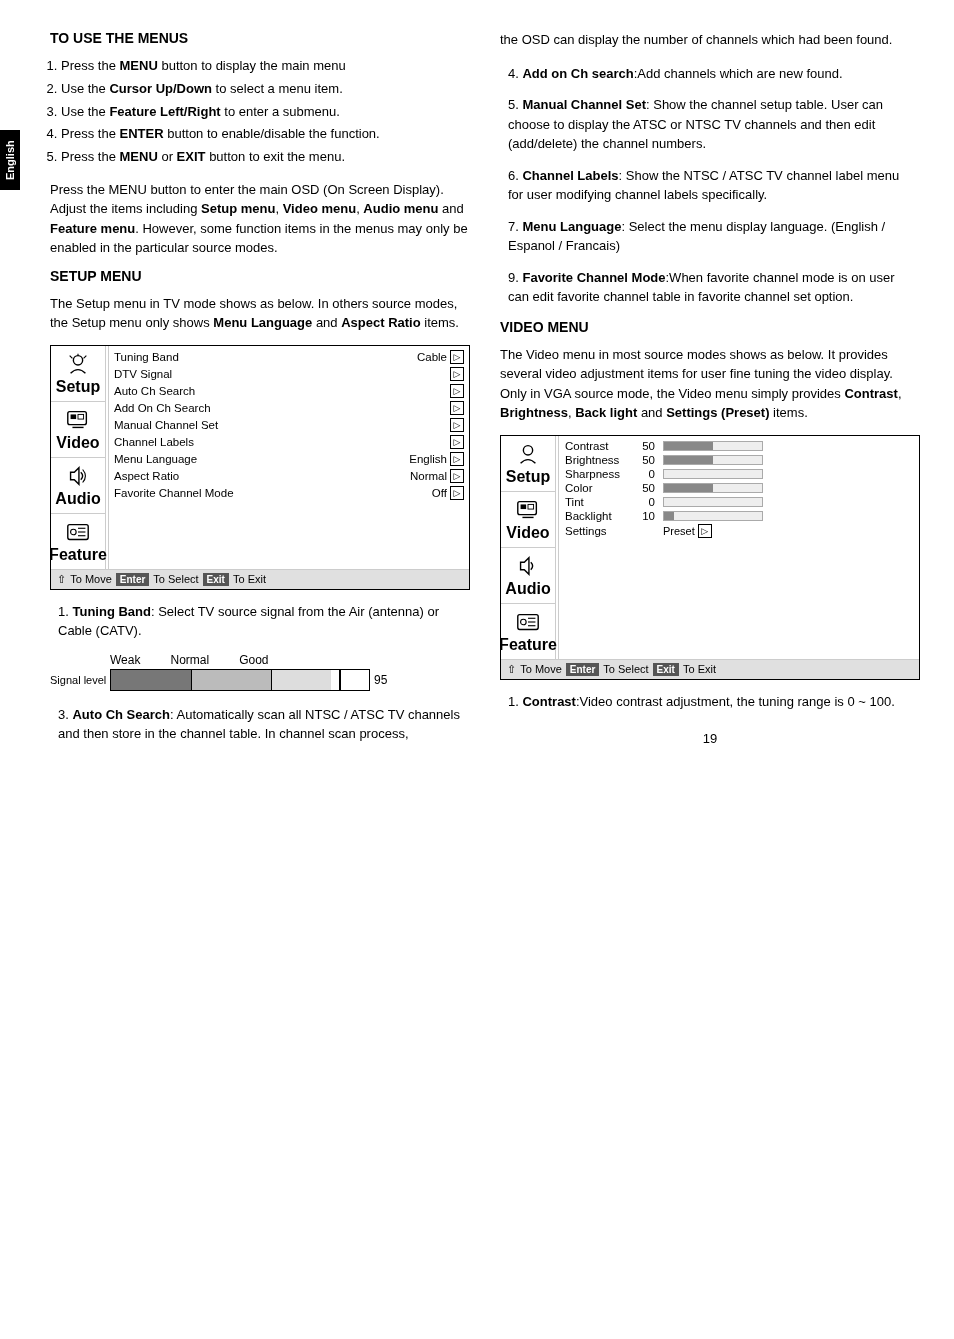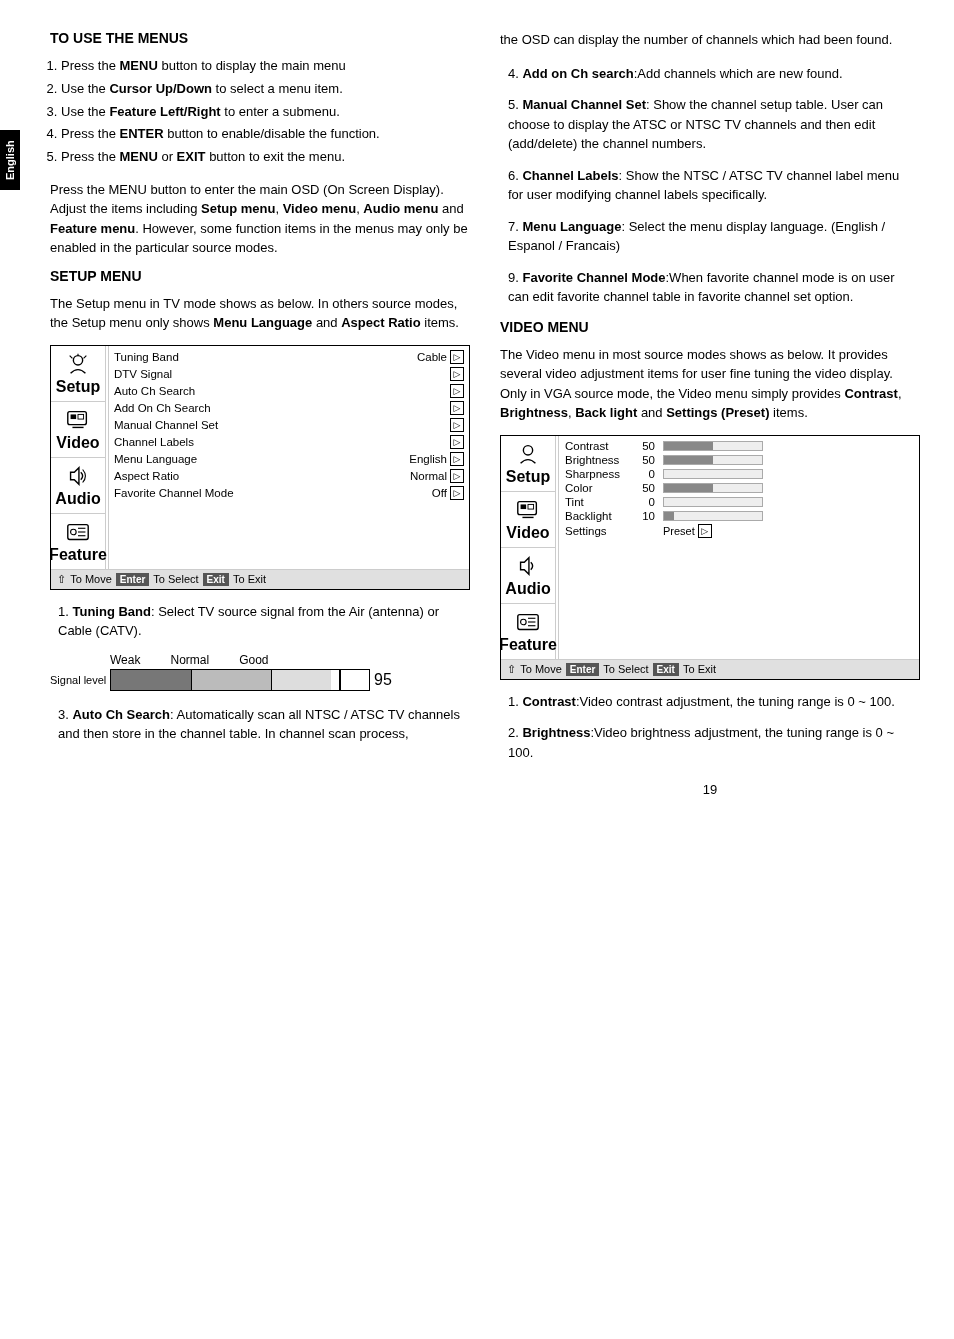--- a/index.html
+++ b/index.html
@@ -209,21 +209,21 @@
     .signal-divider2 {
       position: absolute;
       left: 160px;
       top: 0;
       height: 100%;
       width: 1px;
       background: #000;
     }
     .signal-value {
       margin-left: 4px;
-      font-size: 16px;
+      font-size: 12px;
     }
     
     .item-entry {
       margin-bottom: 12px;
       font-size: 13px;
       line-height: 1.5;
     }
     .item-entry p {
       margin: 8px;
     }
@@ -548,20 +548,17 @@
           <span class="enter-btn">Enter</span>
           <span>To Select</span>
           <span class="exit-btn">Exit</span>
           <span>To Exit</span>
         </div>
       </div>
 
       <div class="item-entry">
         <p>1. <span class="bold">Contrast</span>:Video contrast adjustment, the tuning range is 0 ~ 100.</p>
       </div>
-      <div class="item-entry">
-        <p>2. <span class="bold">Brightness</span>:Video brightness adjustment, the tuning range is 0 ~ 100.</p>
-      </div>
 
       <div class="page-num">19</div>
     </div>
   </div>
 </div>
 
 </body></html>

